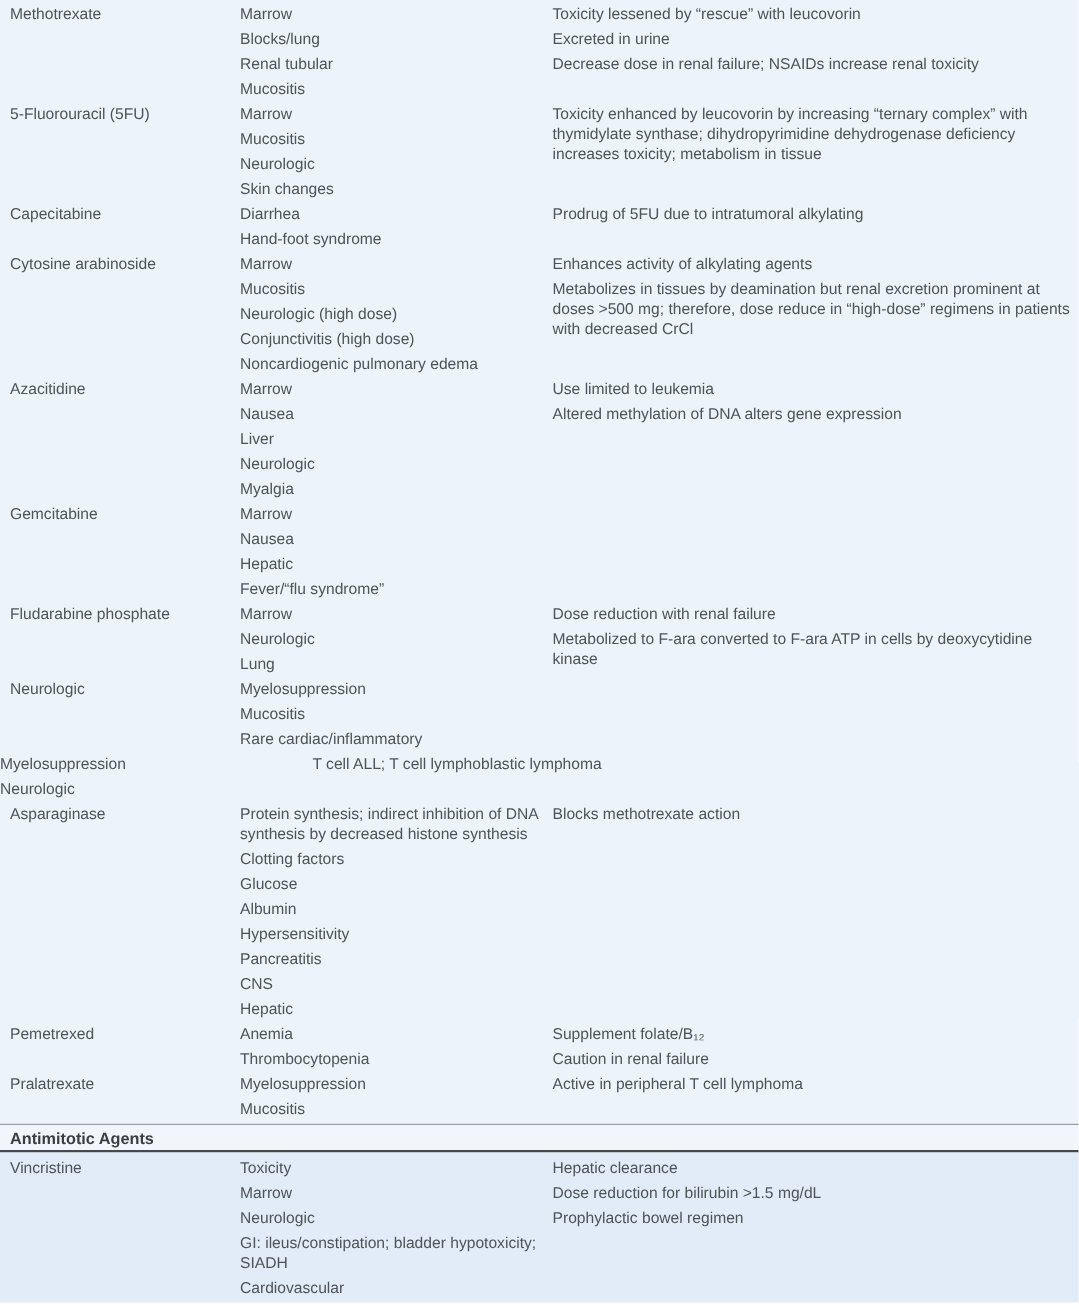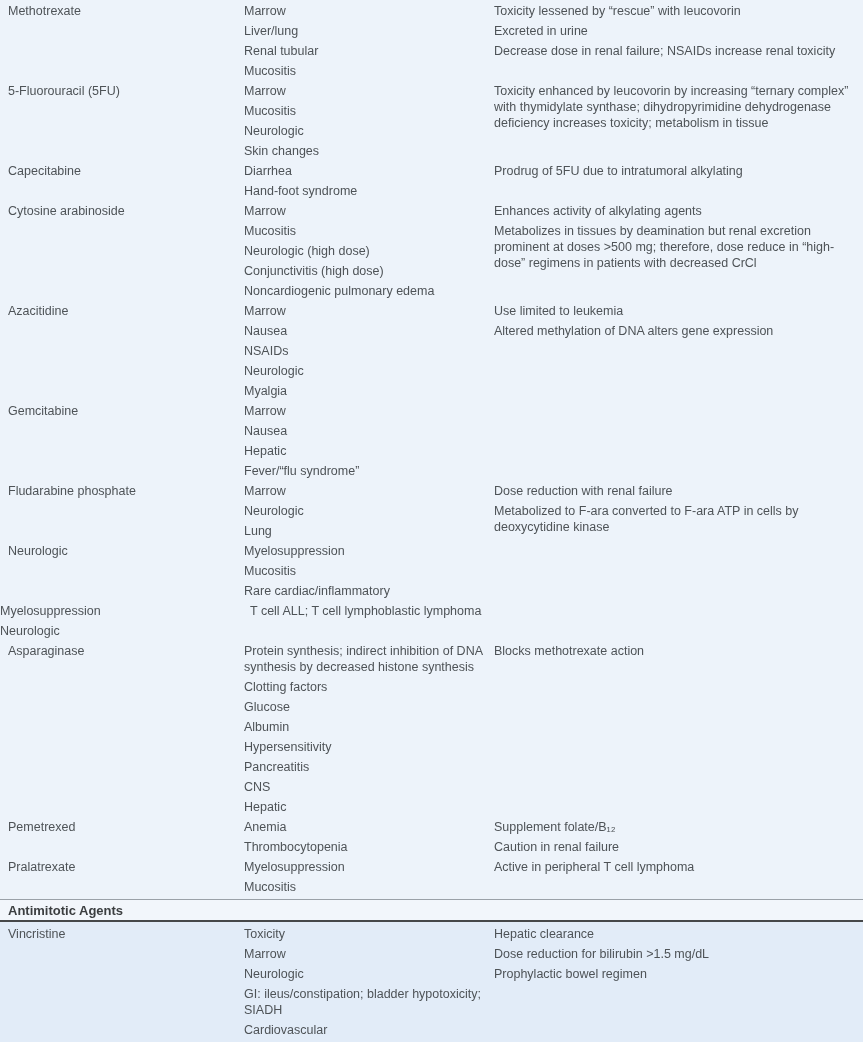--- a/index.html
+++ b/index.html
@@ -31,21 +31,21 @@
     min-height: 120px;
   }
   .row {
     display: flex;
     align-items: flex-start;
   }
   .cell {
     box-sizing: border-box;
   }
   .col-drug {
-    width: 244px;
+    width: 192px;
     padding-left: 8px;
     padding-right: 10px;
   }
   .col-tox {
     width: 250px;
     padding-right: 10px;
   }
   .col-comment {
     flex: 1;
     padding-right: 4px;
@@ -68,21 +68,21 @@
 </style>
 </head>
 <body style="--bg-upper: #edf3fa; --bg-lower: #e2ecf8; --bg-header: #f2f6fb; --text: #4e5357; --header-text: #3b3e40; --rule-light: #9aa1a8; --rule-dark: #46484a;">
 
 <div class="table">
   <div class="section upper" id="upper-rows">
   <div class="row">
     <div class="cell col-drug item">Methotrexate</div>
     <div class="cell col-tox">
           <div class="item">Marrow</div>
-          <div class="item">Liver/lung</div>
+          <div class="item">Blocks/lung</div>
           <div class="item">Renal tubular</div>
           <div class="item">Mucositis</div>
         </div>
     <div class="cell col-comment">
           <div class="item">Toxicity lessened by “rescue” with leucovorin</div>
           <div class="item">Excreted in urine</div>
           <div class="item">Decrease dose in renal failure; NSAIDs increase renal toxicity</div>
         </div>
   </div>
 
@@ -123,21 +123,21 @@
           <div class="item">Enhances activity of alkylating agents</div>
           <div class="item">Metabolizes in tissues by deamination but renal excretion prominent at doses &gt;500 mg; therefore, dose reduce in “high-dose” regimens in patients with decreased CrCl</div>
         </div>
   </div>
 
   <div class="row">
     <div class="cell col-drug item">Azacitidine</div>
     <div class="cell col-tox">
           <div class="item">Marrow</div>
           <div class="item">Nausea</div>
-          <div class="item">NSAIDs</div>
+          <div class="item">Liver</div>
           <div class="item">Neurologic</div>
           <div class="item">Myalgia</div>
         </div>
     <div class="cell col-comment">
           <div class="item">Use limited to leukemia</div>
           <div class="item">Altered methylation of DNA alters gene expression</div>
         </div>
   </div>
 
   <div class="row">

